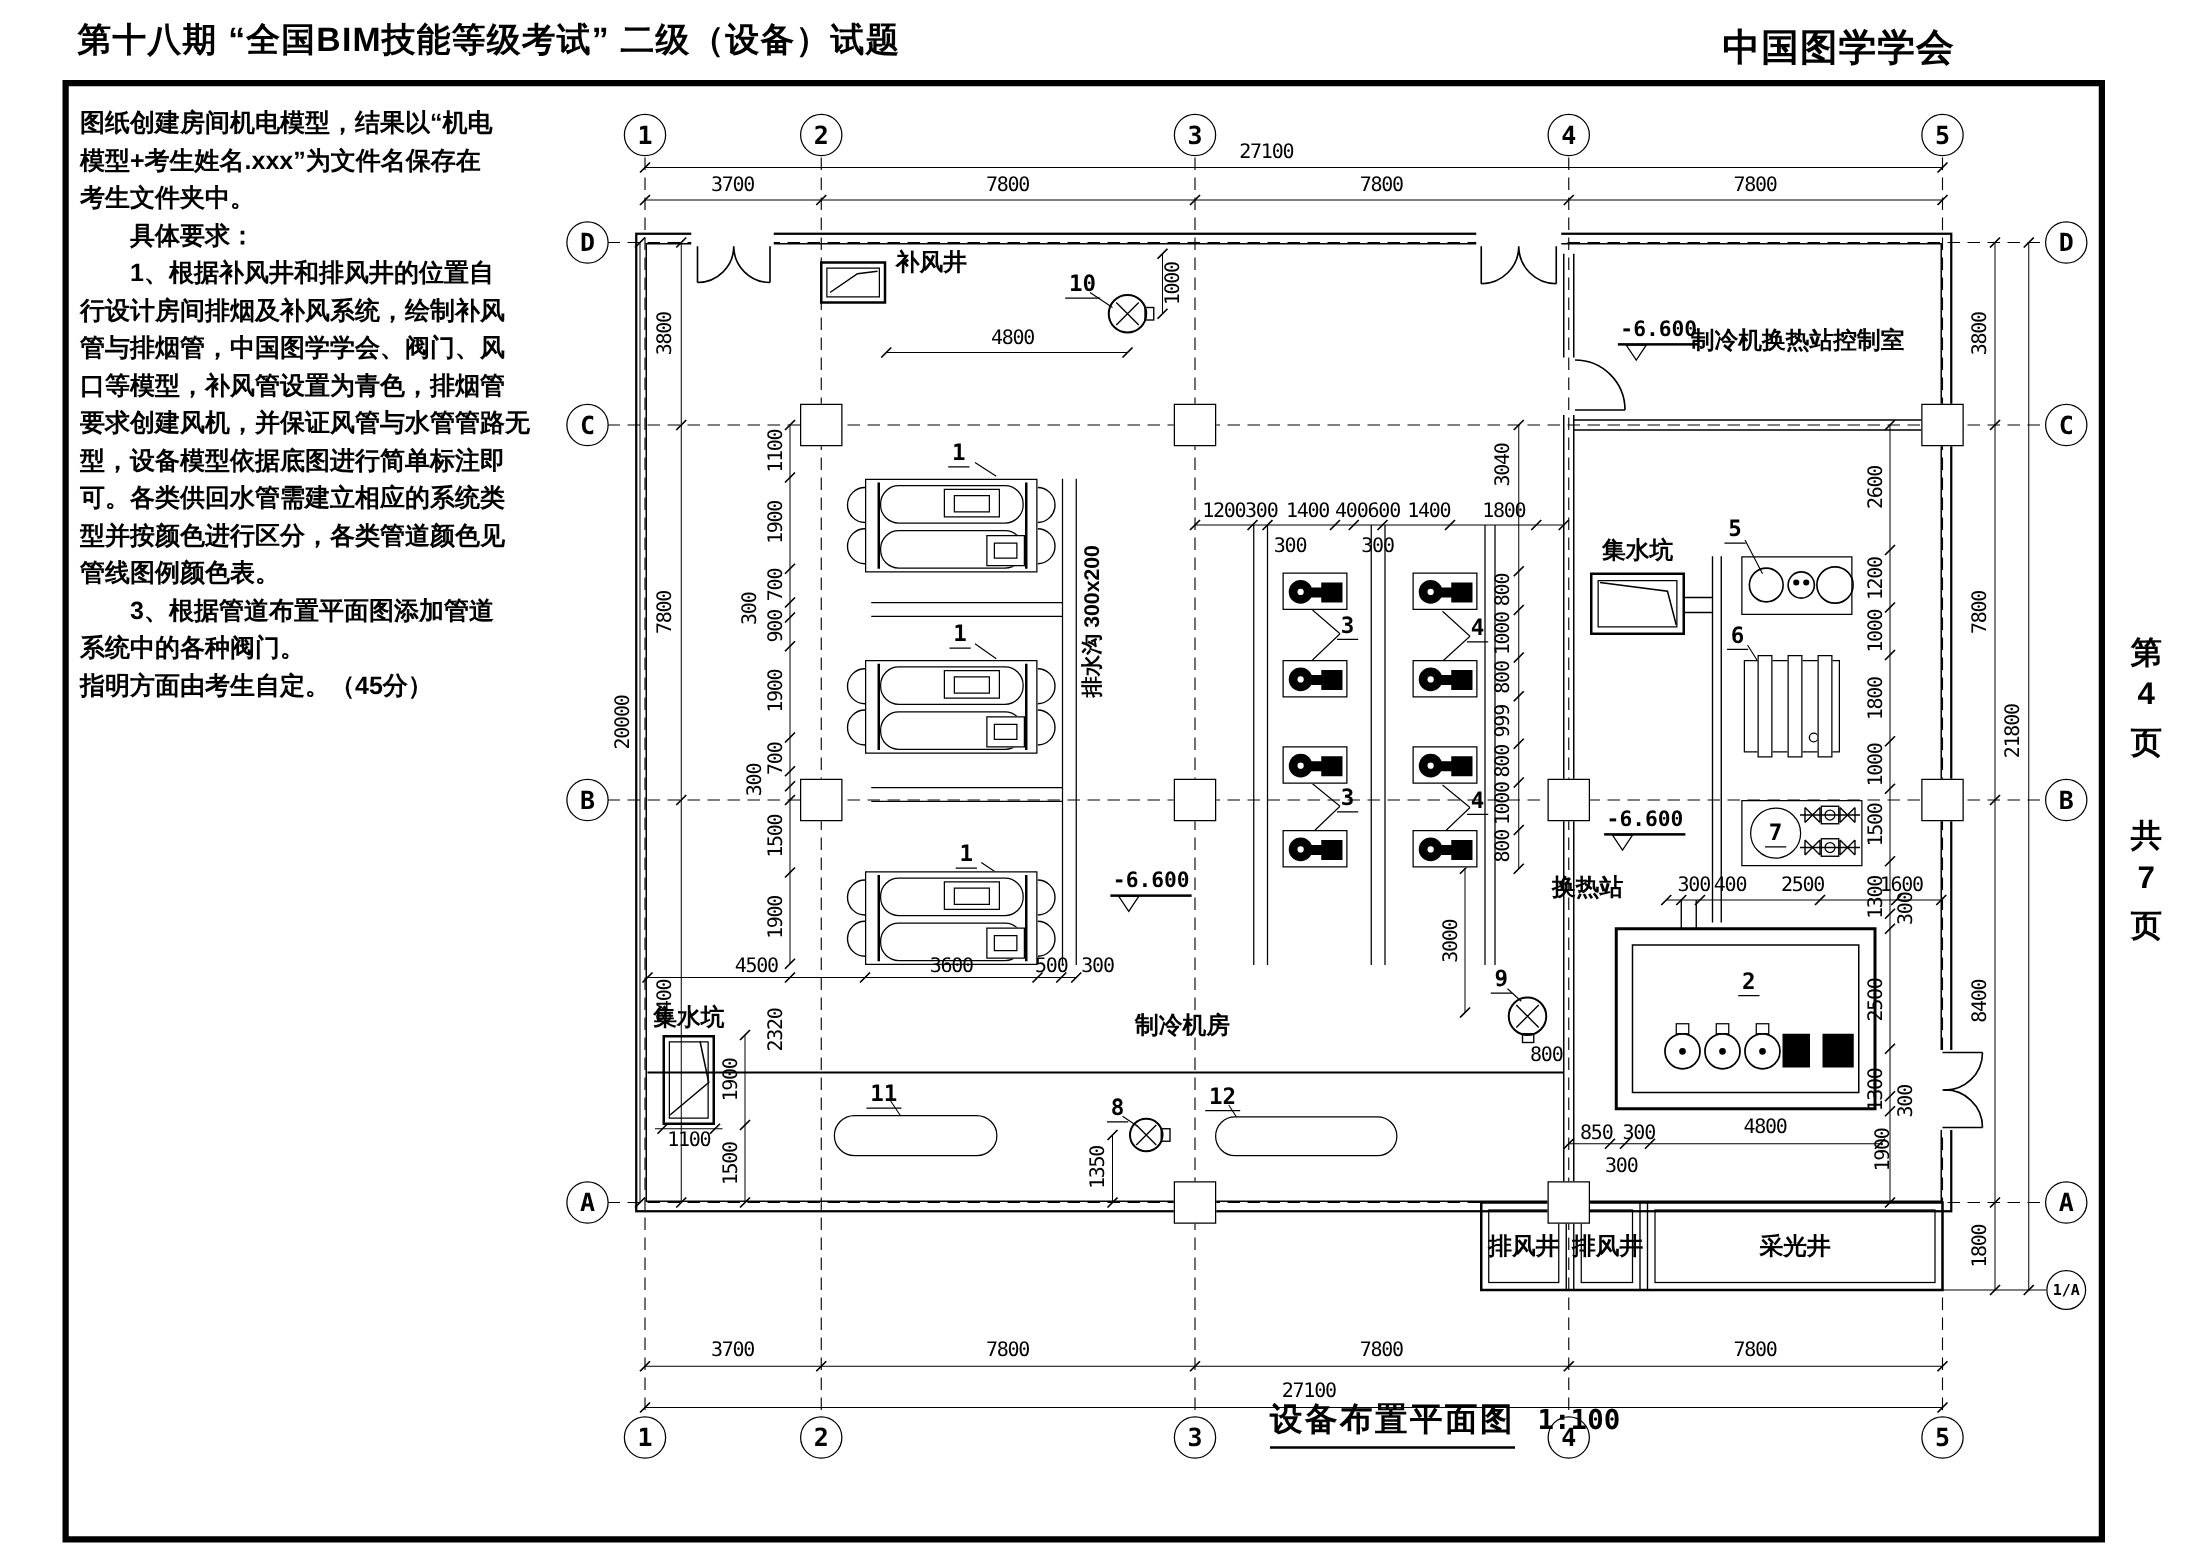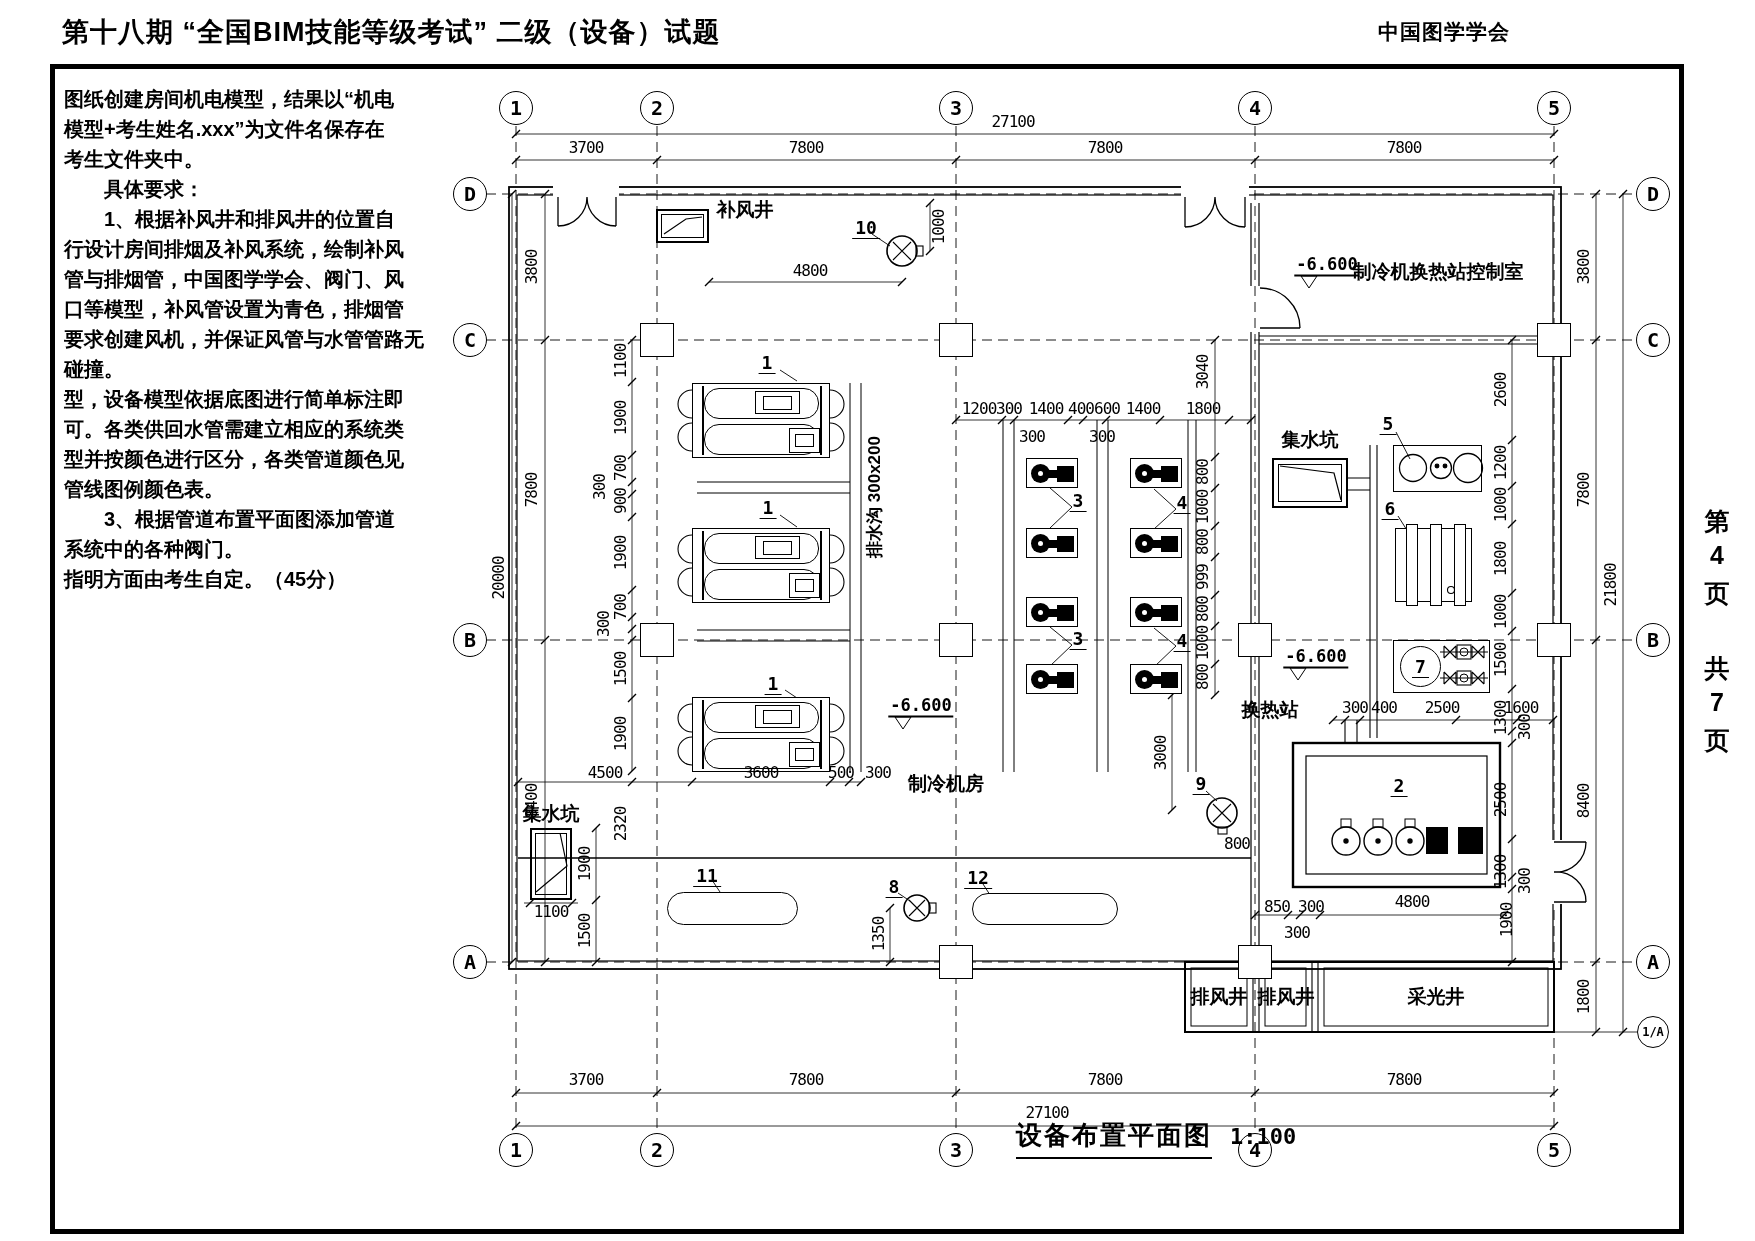--- a/index.html
+++ b/index.html
@@ -1,21 +1,21 @@
 <!DOCTYPE html>
 <html><head>
 <meta charset="utf-8">
 <style>
   html,body{margin:0;padding:0;background:#fff;}
   #sheet{position:relative;width:1755px;height:1241px;background:#fff;overflow:hidden;
          font-family:"Liberation Sans","DejaVu Sans",sans-serif;color:#000;}
   #frame{position:absolute;left:50px;top:64px;width:1634px;height:1170px;border:5px solid #000;box-sizing:border-box;}
   .hdr{position:absolute;top:14px;font-weight:bold;font-size:27px;letter-spacing:1px;white-space:nowrap;}
   #hdr-title{left:62px;}
-  #hdr-org{left:1378px;font-size:21px;top:18px;}
+  #hdr-org{left:1378px;font-size:30px;top:18px;}
   #instr{position:absolute;left:64px;top:84px;width:330px;}
   #instr .ln{font-size:20px;font-weight:700;line-height:30px;white-space:nowrap;letter-spacing:0px;}
   .mchar{position:absolute;left:1700px;width:34px;text-align:center;font-size:25px;font-weight:700;}
   svg.layer{position:absolute;left:0;top:0;pointer-events:none;}
   .d{position:absolute;font-family:"DejaVu Sans Mono",monospace;font-size:16px;letter-spacing:-1px;
      transform:translate(-50%,-50%);white-space:nowrap;z-index:6;background:transparent;}
   .d.v{transform:translate(-50%,-50%) rotate(-90deg);}
   .lbl{position:absolute;font-size:19px;font-weight:700;transform:translate(-50%,-50%);white-space:nowrap;z-index:6;}
   .vlbl{position:absolute;font-size:17px;font-weight:700;transform:translate(-50%,-50%) rotate(-90deg);white-space:nowrap;z-index:6;}
   .lvl{position:absolute;font-family:"DejaVu Sans Mono",monospace;font-size:17px;font-weight:700;
@@ -70,21 +70,20 @@
   <div id="instr">
     <div class="ln">图纸创建房间机电模型，结果以“机电</div>
     <div class="ln">模型+考生姓名.xxx”为文件名保存在</div>
     <div class="ln">考生文件夹中。</div>
     <div class="ln">　　具体要求：</div>
     <div class="ln">　　1、根据补风井和排风井的位置自</div>
     <div class="ln">行设计房间排烟及补风系统，绘制补风</div>
     <div class="ln">管与排烟管，中国图学学会、阀门、风</div>
     <div class="ln">口等模型，补风管设置为青色，排烟管</div>
     <div class="ln">要求创建风机，并保证风管与水管管路无</div>
-    <div class="ln">碰撞。</div>
     <div class="ln">型，设备模型依据底图进行简单标注即</div>
     <div class="ln">可。各类供回水管需建立相应的系统类</div>
     <div class="ln">型并按颜色进行区分，各类管道颜色见</div>
     <div class="ln">管线图例颜色表。</div>
     <div class="ln">　　3、根据管道布置平面图添加管道</div>
     <div class="ln">系统中的各种阀门。</div>
     <div class="ln">指明方面由考生自定。（45分）</div>
   </div>
 
   <svg class="layer" width="1755" height="1241" viewBox="0 0 1755 1241">
@@ -377,21 +376,21 @@
   <div class="bub" style="left:1653px;top:340px">C</div>
   <div class="bub" style="left:1653px;top:640px">B</div>
   <div class="bub" style="left:1653px;top:962px">A</div>
   <div class="bub sm" style="left:1653px;top:1032px">1/A</div>
 
   <div class="lbl" style="left:745px;top:210px">补风井</div>
   <div class="lbl" style="left:1438px;top:272px">制冷机换热站控制室</div>
   <div class="lbl" style="left:1310px;top:440px">集水坑</div>
   <div class="lbl" style="left:551px;top:814px">集水坑</div>
   <div class="vlbl" style="left:874px;top:497px">排水沟 300x200</div>
-  <div class="lbl" style="left:946px;top:784px">制冷机房</div>
+  <div class="lbl" style="left:946px;top:820px">制冷机房</div>
   <div class="lbl" style="left:1270px;top:710px">换热站</div>
   <div class="lbl" style="left:1219px;top:997px">排风井</div>
   <div class="lbl" style="left:1286px;top:997px">排风井</div>
   <div class="lbl" style="left:1436px;top:997px">采光井</div>
   <div class="lvl" style="left:1327px;top:265px">-6.600</div>
   <div class="lvl" style="left:921px;top:706px">-6.600</div>
   <div class="lvl" style="left:1316px;top:657px">-6.600</div>
 
   <div class="itm" style="left:767px;top:363px">1</div>
   <div class="itm" style="left:768px;top:508px">1</div>

